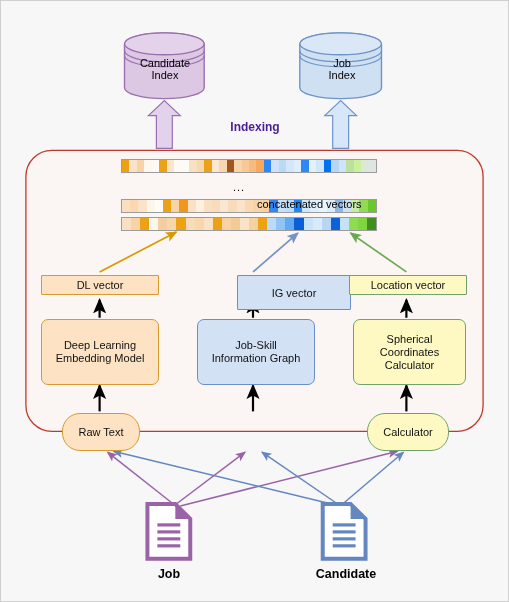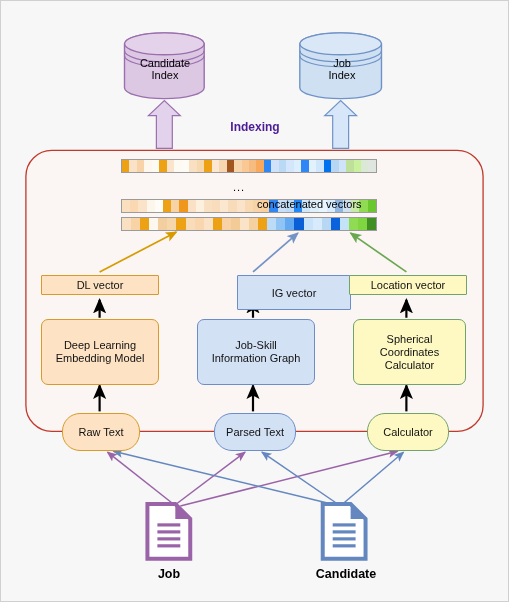--- a/index.html
+++ b/index.html
@@ -241,19 +241,18 @@
     <span>Job-Skill</span>
     <span>Information Graph</span>
   </div>
   <div class="lbl node green" style="left:352px;top:318px;width:113px;height:66px;flex-direction:column;">
     <span>Spherical</span>
     <span>Coordinates</span>
     <span>Calculator</span>
   </div>
 
   <div class="lbl node small orange" style="left:61px;top:412px;width:78px;height:38px;">Raw Text</div>
-  <div class="lbl node small blue" style="left:213px;top:412px;width:82px;height:38px;">Parsed Text</div>
   <div class="lbl node small green" style="left:366px;top:412px;width:82px;height:38px;">Calculator</div>
 
   <div class="doclabel" style="left:138px;top:566px;width:60px;">Job</div>
   <div class="doclabel" style="left:300px;top:566px;width:90px;">Candidate</div>
 
 </div>
 
 </body></html>

